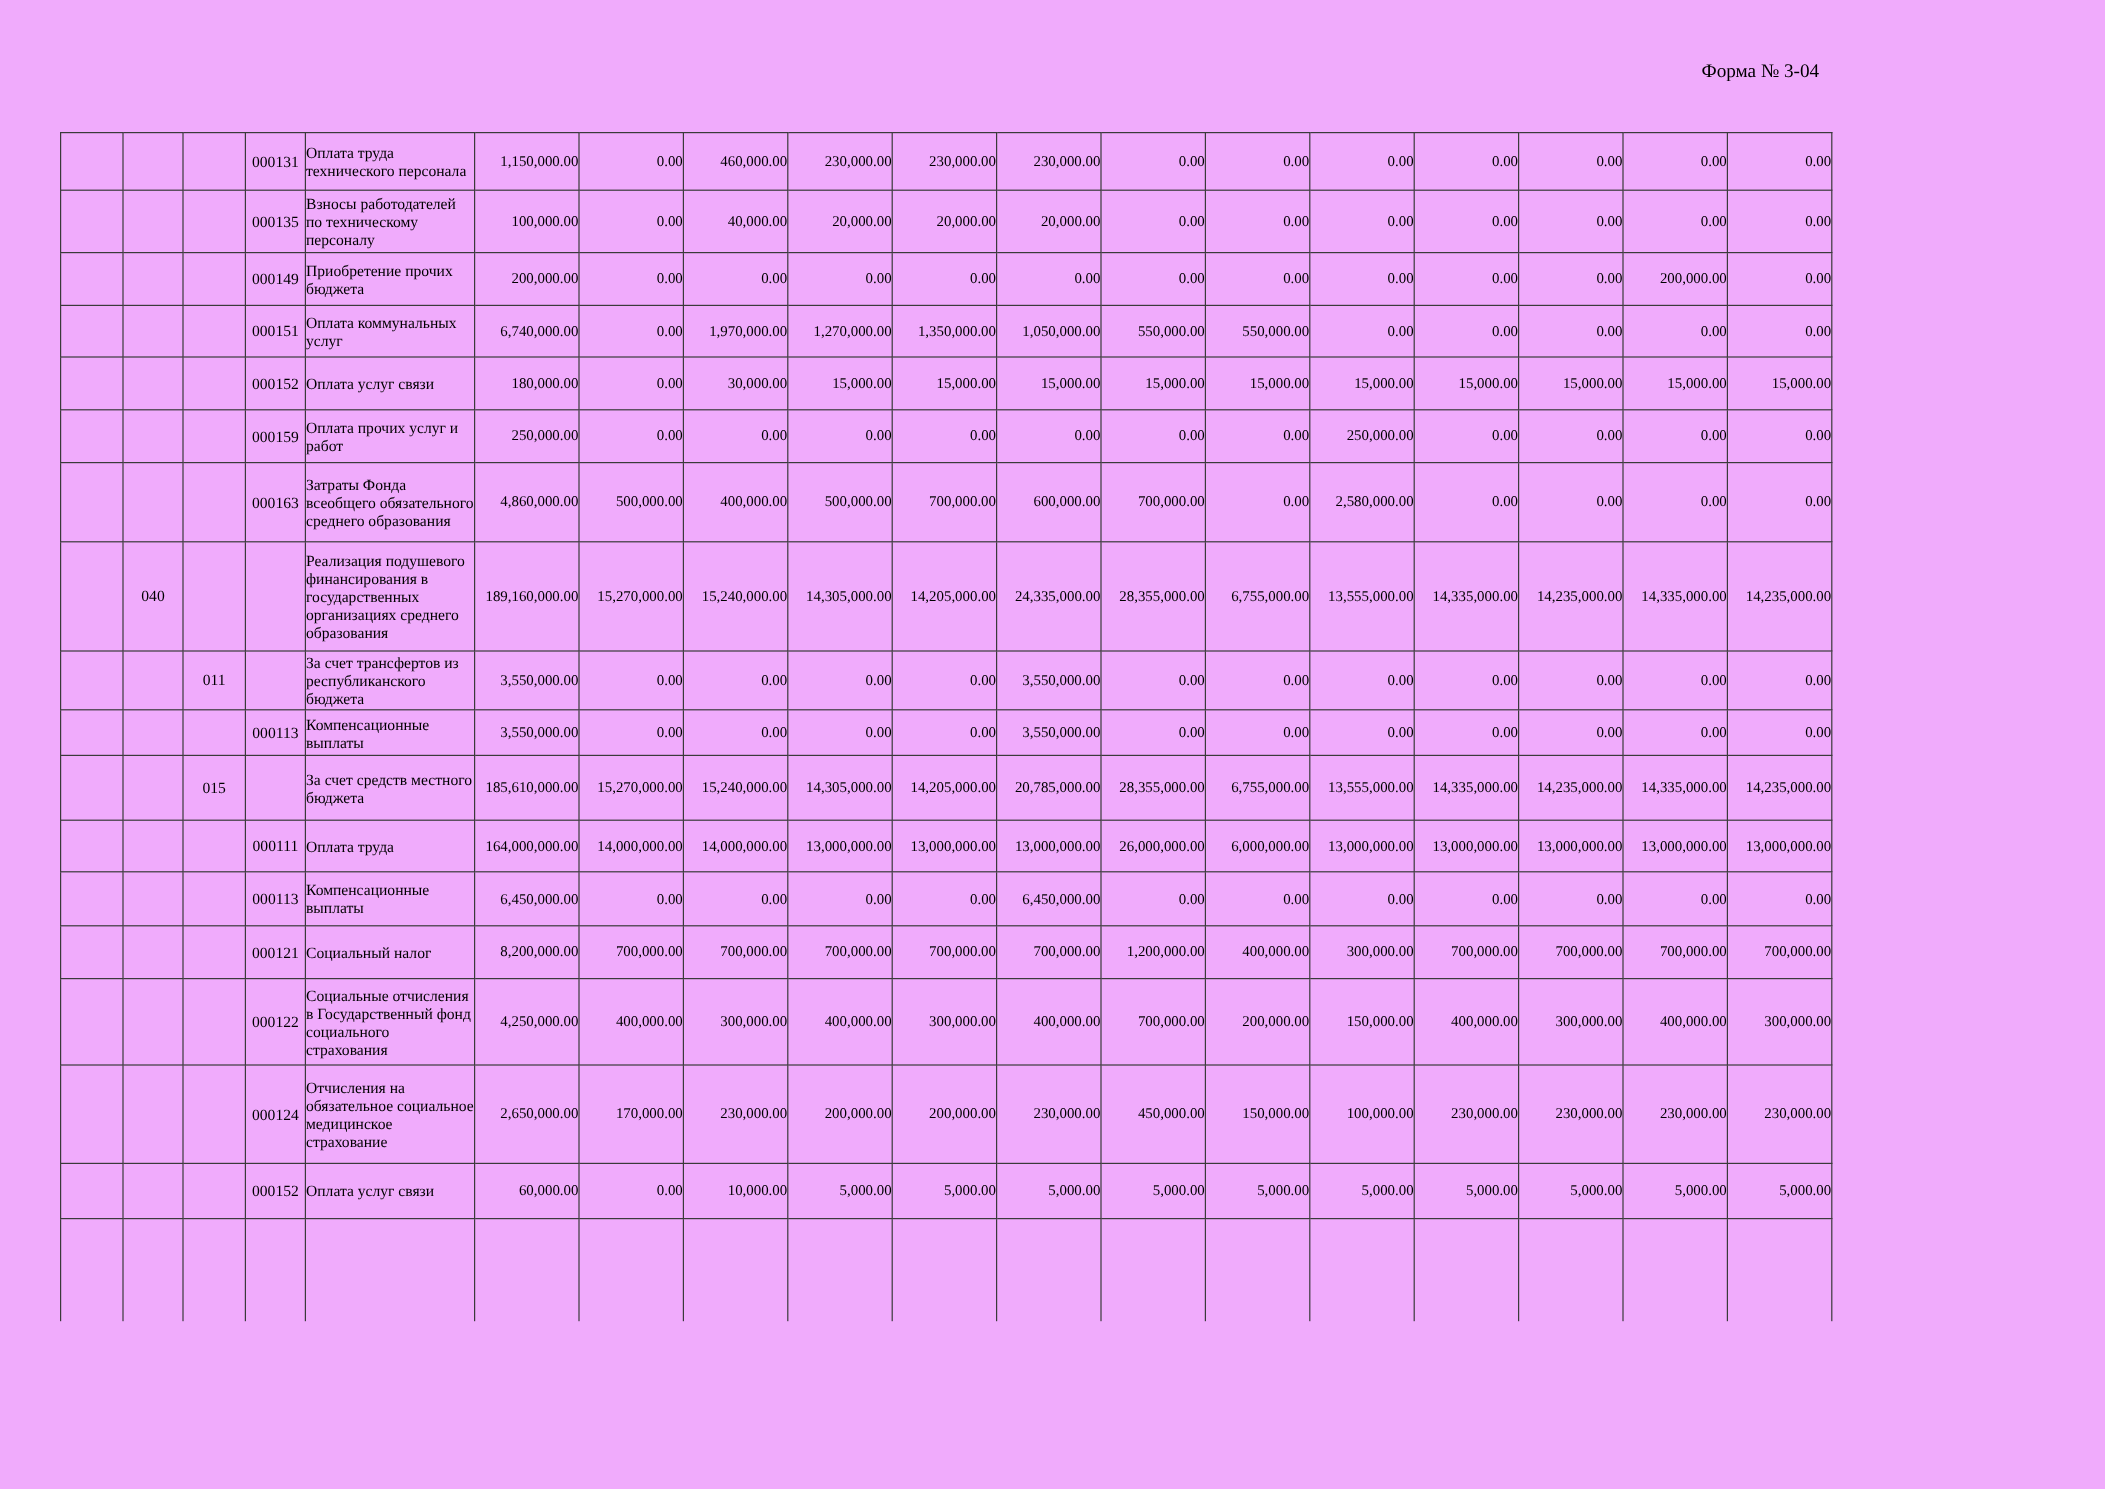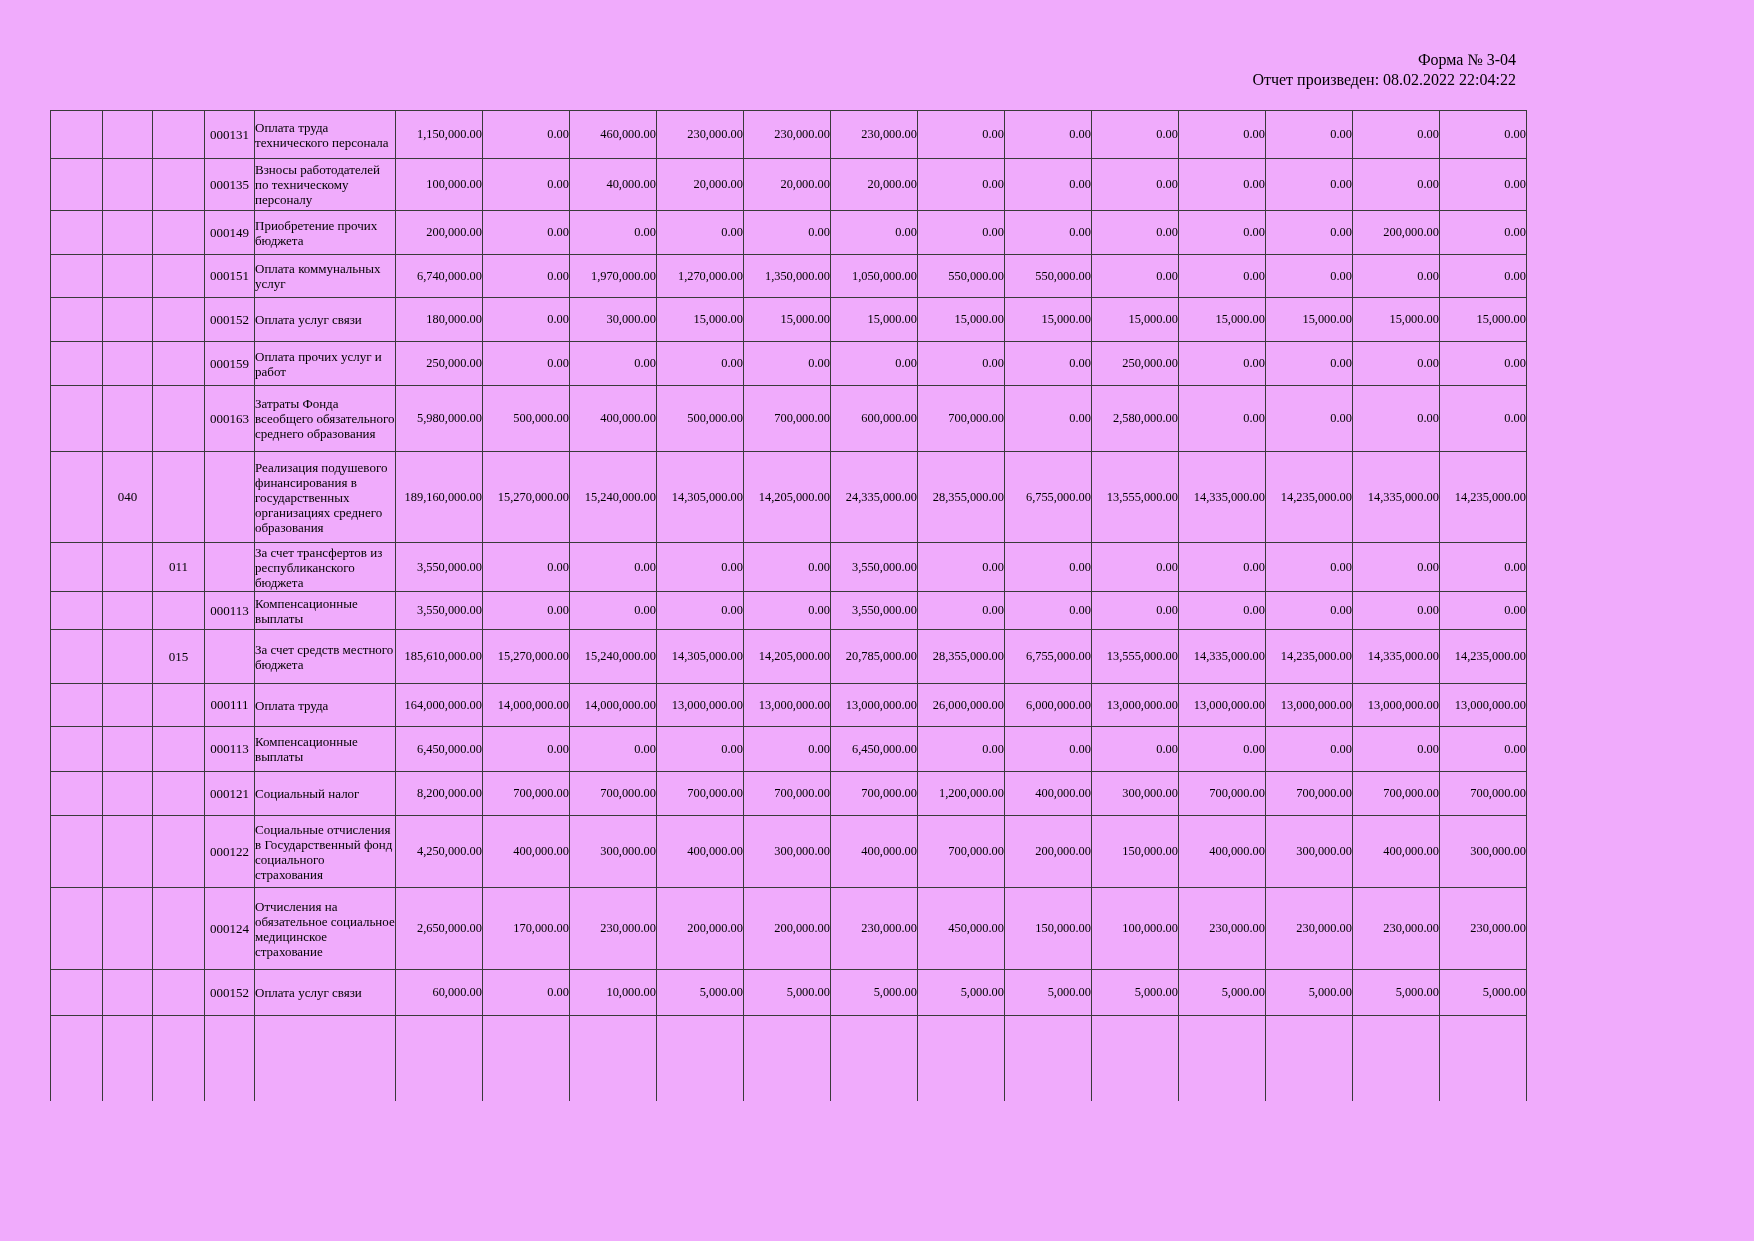--- a/index.html
+++ b/index.html
@@ -60,21 +60,20 @@
   tr.partial-row td {
     border-bottom: none;
   }
 </style>
 </head>
 <body>
 
 <div class="page">
   <div class="page-header">
     <div>Форма № 3-04</div>
-    <div>Отчет произведен: 08.02.2022 22:04:22</div>
   </div>
 
   <table class="report-table">
     <colgroup>
       <col style="width:52px">
         <col style="width:50px">
         <col style="width:52px">
         <col style="width:50px">
       <col style="width:141px">
       <col style="width:87px">
@@ -211,21 +210,21 @@
           <td class="num-col">0.00</td>
           <td class="num-col">0.00</td>
           <td class="num-col">0.00</td>
         </tr>
         <tr style="height: 66px;">
           <td class="code-col"></td>
           <td class="code-col"></td>
           <td class="code-col"></td>
           <td class="code-col">000163</td>
           <td class="desc-col">Затраты Фонда всеобщего обязательного среднего образования</td>
-          <td class="num-col">5,980,000.00</td>
+          <td class="num-col">4,860,000.00</td>
           <td class="num-col">500,000.00</td>
           <td class="num-col">400,000.00</td>
           <td class="num-col">500,000.00</td>
           <td class="num-col">700,000.00</td>
           <td class="num-col">600,000.00</td>
           <td class="num-col">700,000.00</td>
           <td class="num-col">0.00</td>
           <td class="num-col">2,580,000.00</td>
           <td class="num-col">0.00</td>
           <td class="num-col">0.00</td>

